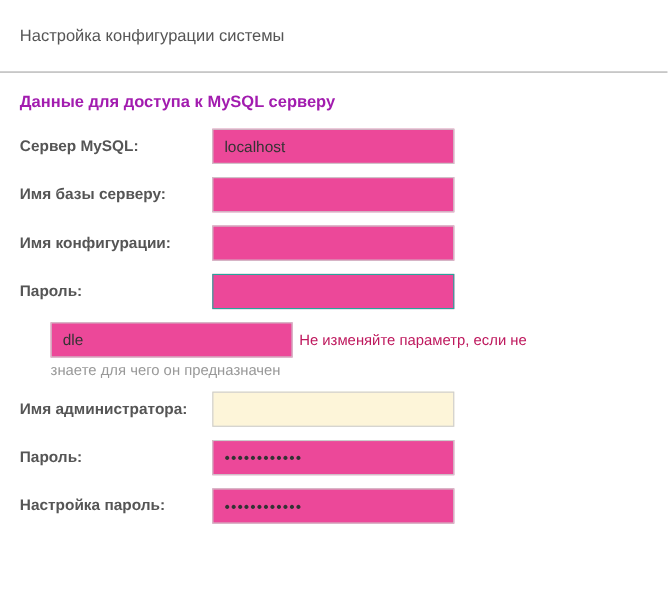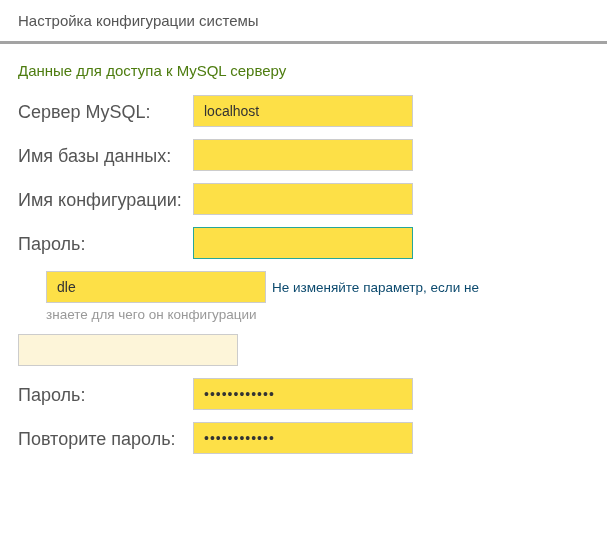--- a/index.html
+++ b/index.html
@@ -8,68 +8,69 @@
       box-sizing: border-box;
     }
     body {
       font-family: -apple-system, BlinkMacSystemFont, "Segoe UI", Arial, sans-serif;
       font-size: 14px;
       color: #333;
       background: #fff;
       width: 607px;
     }
     .page-header {
-      padding: 12px 18px;
+      padding: 24px 18px;
       font-size: 15px;
       color: #555;
-      border-bottom: 3px solid #a3a3a3;
+      border-bottom: 1px solid #a3a3a3;
     }
     .content {
       padding: 18px;
     }
     .section-title {
-      font-weight: normal;
+      font-weight: bold;
       font-size: 15px;
-      color: #4d7c0f;
+      color: #a21caf;
       margin-bottom: 16px;
     }
     .form-row {
       display: flex;
       align-items: flex-start;
       margin-bottom: 12px;
     }
     .form-label {
       width: 175px;
       flex-shrink: 0;
       color: #555;
       padding-top: 7px;
-      font-size: 18px;
+      font-size: 14px;
+      font-weight: bold;
     }
     .form-field {
       flex: 1;
     }
     .text-input {
       width: 220px;
       height: 32px;
       padding: 6px 10px;
       border: 1px solid #ccc;
       font-size: 14px;
       color: #333;
-      background: #fde047;
+      background: #ec4899;
       font-family: inherit;
     }
     .text-input.highlighted {
       border: 1px solid #26a69a;
     }
     .text-input.yellow-bg {
       background: #fdf5d9;
     }
     .hint-text {
       display: inline;
-      color: #0c4a6e;
+      color: #be185d;
       font-size: 13.5px;
       margin-left: 6px;
     }
     .hint-line {
       color: #999;
       font-size: 13.5px;
       margin-top: 4px;
     }
     .prefix-row .form-field {
       display: flex;
@@ -96,21 +97,21 @@
   <div class="section-title">Данные для доступа к MySQL серверу</div>
 
   <div class="form-row">
     <div class="form-label">Сервер MySQL:</div>
     <div class="form-field">
       <input type="text" class="text-input" value="localhost" style="">
     </div>
   </div>
 
   <div class="form-row">
-    <div class="form-label">Имя базы данных:</div>
+    <div class="form-label">Имя базы серверу:</div>
     <div class="form-field">
       <input type="text" class="text-input" value="" style="">
     </div>
   </div>
 
   <div class="form-row">
     <div class="form-label">Имя конфигурации:</div>
     <div class="form-field">
       <input type="text" class="text-input" value="" style="">
     </div>
@@ -120,38 +121,39 @@
     <div class="form-label">Пароль:</div>
     <div class="form-field">
       <input type="text" class="text-input highlighted" value="" style="">
     </div>
   </div>
 
   <div class="form-row prefix-row">
     <div class="form-field">
       <input type="text" class="text-input" value="dle" style="">
       <span class="hint-text">Не изменяйте параметр, если не</span>
-      <div class="hint-line">знаете для чего он конфигурации</div>
+      <div class="hint-line">знаете для чего он предназначен</div>
     </div>
   </div>
 
 
   <div class="form-row">
+    <div class="form-label">Имя администратора:</div>
     <div class="form-field">
       <input type="text" class="text-input yellow-bg" value="" style="">
     </div>
   </div>
 
   <div class="form-row">
     <div class="form-label">Пароль:</div>
     <div class="form-field">
       <input type="password" class="text-input" value="************" style="">
     </div>
   </div>
 
   <div class="form-row">
-    <div class="form-label">Повторите пароль:</div>
+    <div class="form-label">Настройка пароль:</div>
     <div class="form-field">
       <input type="password" class="text-input" value="************" style="">
     </div>
   </div>
 
 </div>
 
 </body></html>

